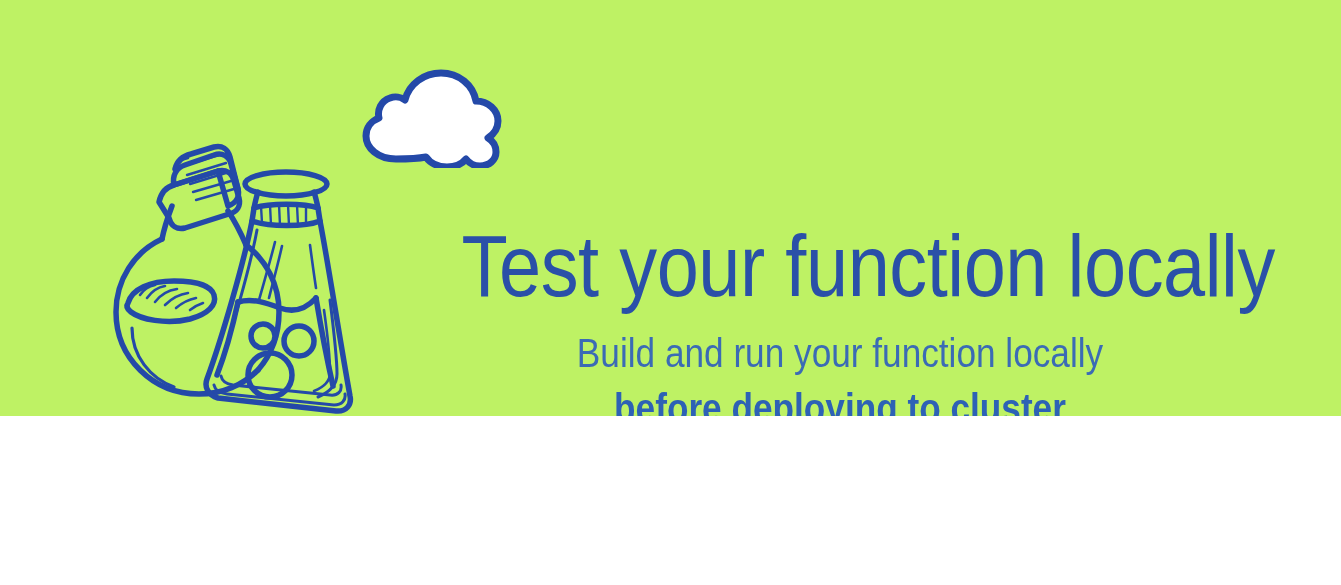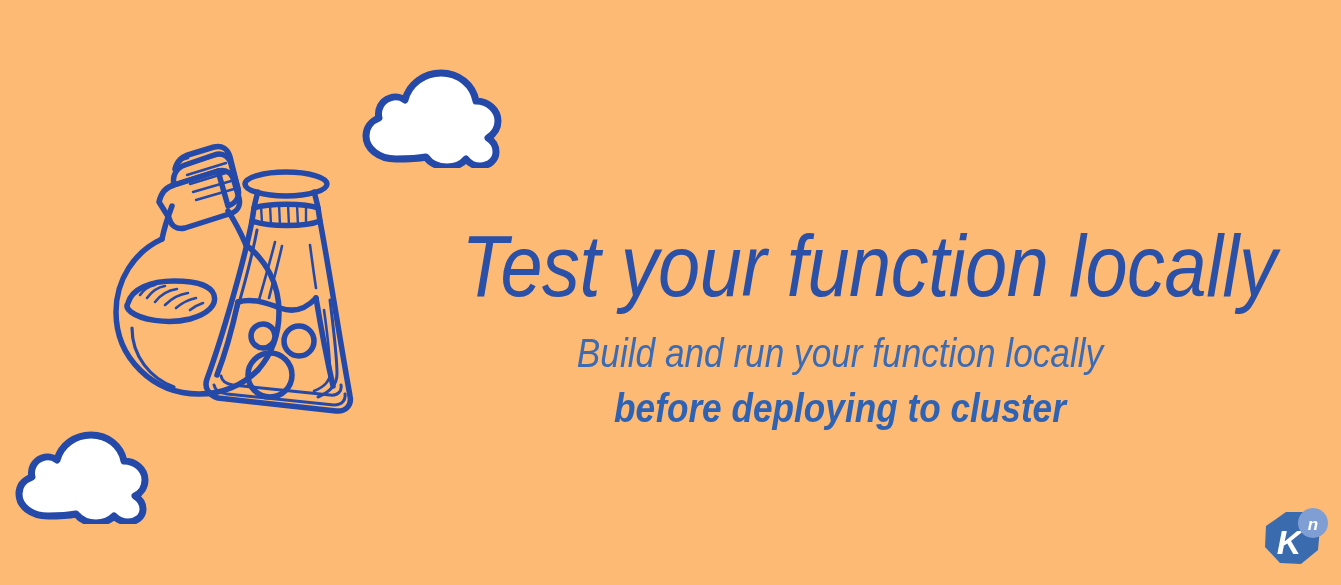--- a/index.html
+++ b/index.html
@@ -7,24 +7,23 @@
     margin: 0;
     padding: 0;
     background: #ffffff;
   }
   body {
     font-family: "Liberation Sans", sans-serif;
   }
   #slide {
     position: relative;
     width: 1341px;
-    height: 585px;
-    background: #fdba74;
+    height: 416px;
+    background: #bef264;
     overflow: hidden;
-    font-style: italic;
   }
 
   
   .cloud {
     position: absolute;
     pointer-events: none;
   }
   #cloud-top {
     left: 352px;
     top: 62px;

